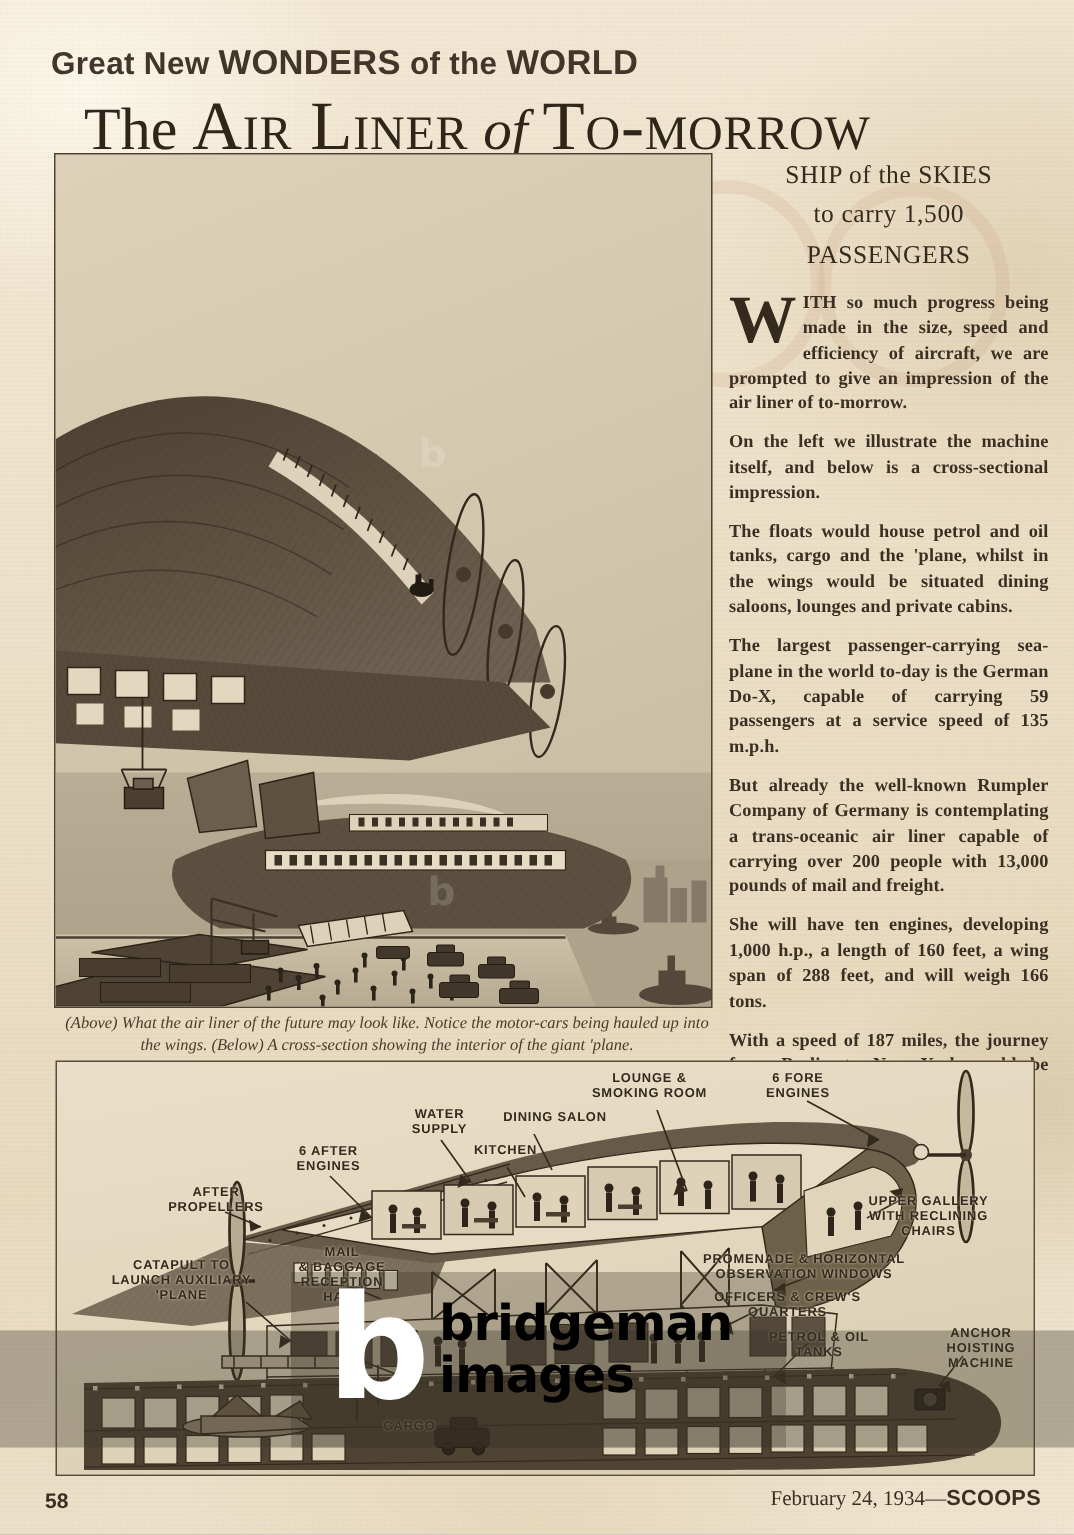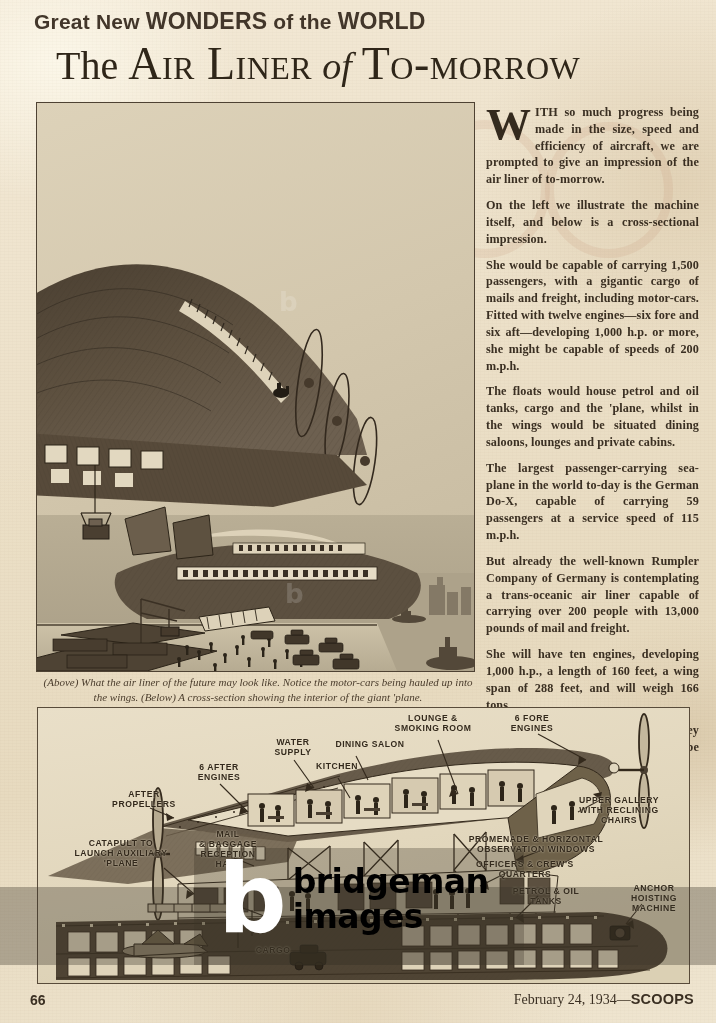--- a/index.html
+++ b/index.html
@@ -32,21 +32,21 @@
   #paper-grain {
     position: absolute;
     inset: 0;
     opacity: 0.20;
     background-image:
       repeating-linear-gradient(0deg, rgba(120,98,66,0.10) 0px, rgba(120,98,66,0.10) 1px, rgba(0,0,0,0) 1px, rgba(0,0,0,0) 3px),
       repeating-linear-gradient(90deg, rgba(120,98,66,0.09) 0px, rgba(120,98,66,0.09) 1px, rgba(0,0,0,0) 1px, rgba(0,0,0,0) 4px);
     pointer-events: none;
   }
   
-  #masthead { position: absolute; left: 0; right: 0; top: 8px; }
+  #masthead { position: absolute; left: 0; right: 0; top: 28px; }
   .kicker {
     font-family: "Liberation Sans", sans-serif;
     font-weight: bold;
     font-size: 21px;
     letter-spacing: 0.2px;
     color: #42362a;
     margin-left: 34px;
   }
   .kicker .big { font-size: 23px; }
   #headline {
@@ -491,26 +491,30 @@
       <g fill="#ffffff" opacity="0.16" font-family="DejaVu Sans" font-weight="bold" font-size="26">
         <text x="242" y="208">b</text>
         <text x="248" y="500">b</text>
       </g>
     </svg>
   </div>
 
   <div class="cap">(Above) What the air liner of the future may look like.  Notice the motor-cars being hauled up into the wings.  (Below) A cross-section showing the interior of the giant 'plane.</div>
 
   <div id="rail">
+    <div id="deck">
+      <div>SHIP of the SKIES</div>
+      <div>to carry 1,500</div>
+      <div>PASSENGERS</div>
+    </div>
 
     <p class="body-p first"><span class="dropcap">W</span><span>ITH so much progress being made in the size, speed and efficiency of aircraft, we are prompted to give an impression of the air liner of to-morrow.</span></p>
     <p class="body-p">On the left we illustrate the machine itself, and below is a cross-sectional impression.</p>
-    <p class="body-p">She would be capable of carrying 1,500 passengers, with a gigantic cargo of mails and freight, including motor-cars. Fitted with twelve engines—six fore and six aft—developing 1,000 h.p. or more, she might be capable of speeds of 200 m.p.h.</p>
     <p class="body-p">The floats would house petrol and oil tanks, cargo and the 'plane, whilst in the wings would be situated dining saloons, lounges and private cabins.</p>
-    <p class="body-p">The largest passenger-carrying sea-plane in the world to-day is the German Do-X, capable of carrying 59 passengers at a service speed of 115 m.p.h.</p>
+    <p class="body-p">The largest passenger-carrying sea-plane in the world to-day is the German Do-X, capable of carrying 59 passengers at a service speed of 135 m.p.h.</p>
     <p class="body-p">But already the well-known Rumpler Company of Germany is contemplating a trans-oceanic air liner capable of carrying over 200 people with 13,000 pounds of mail and freight.</p>
     <p class="body-p">She will have ten engines, developing 1,000 h.p., a length of 160 feet, a wing span of 288 feet, and will weigh 166 tons.</p>
     <p class="body-p">With a speed of 187 miles, the journey from Berlin to New York could be covered in about 17 hours.</p>
   </div>
 
   <div id="diagram">
     <svg id="diagram-canvas" viewBox="0 0 651 275" preserveAspectRatio="none">
       <defs>
         <linearGradient id="dbg" x1="0" y1="0" x2="0.4" y2="1">
           <stop offset="0%" stop-color="#e9dfc8"></stop>
@@ -845,16 +849,16 @@
   <div id="wm-band"></div>
   <div id="wm-block"></div>
   <div id="wm-logo">
     <div id="wm-b">b</div>
     <div id="wm-words">
       <div>bridgeman</div>
       <div>images</div>
     </div>
   </div>
 
-  <div id="folio">66</div>
+  <div id="folio">58</div>
   <div id="issue"><span>February 24, 1934</span><span>—</span><span class="mag">SCOOPS</span></div>
 
 </div>
 
 </body></html>

